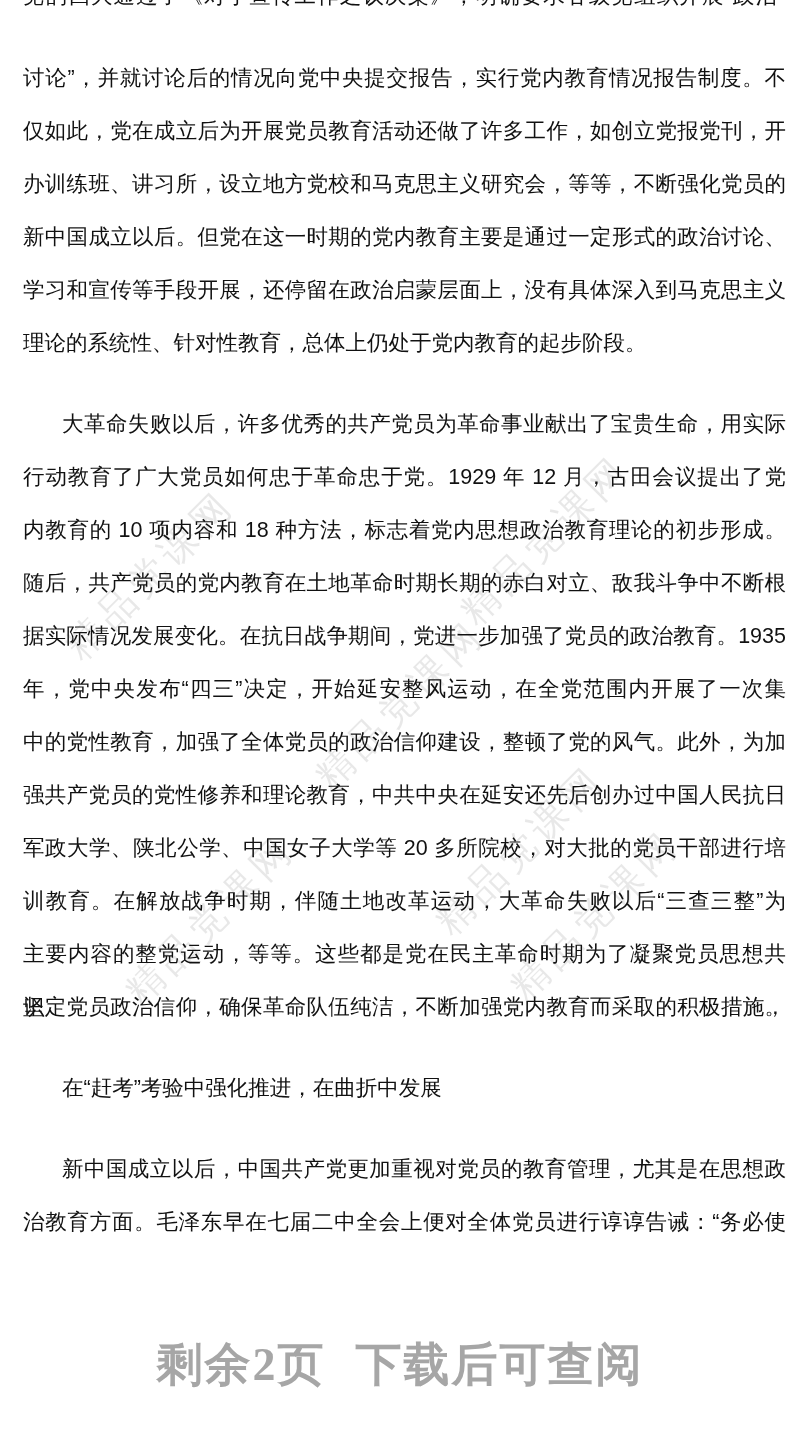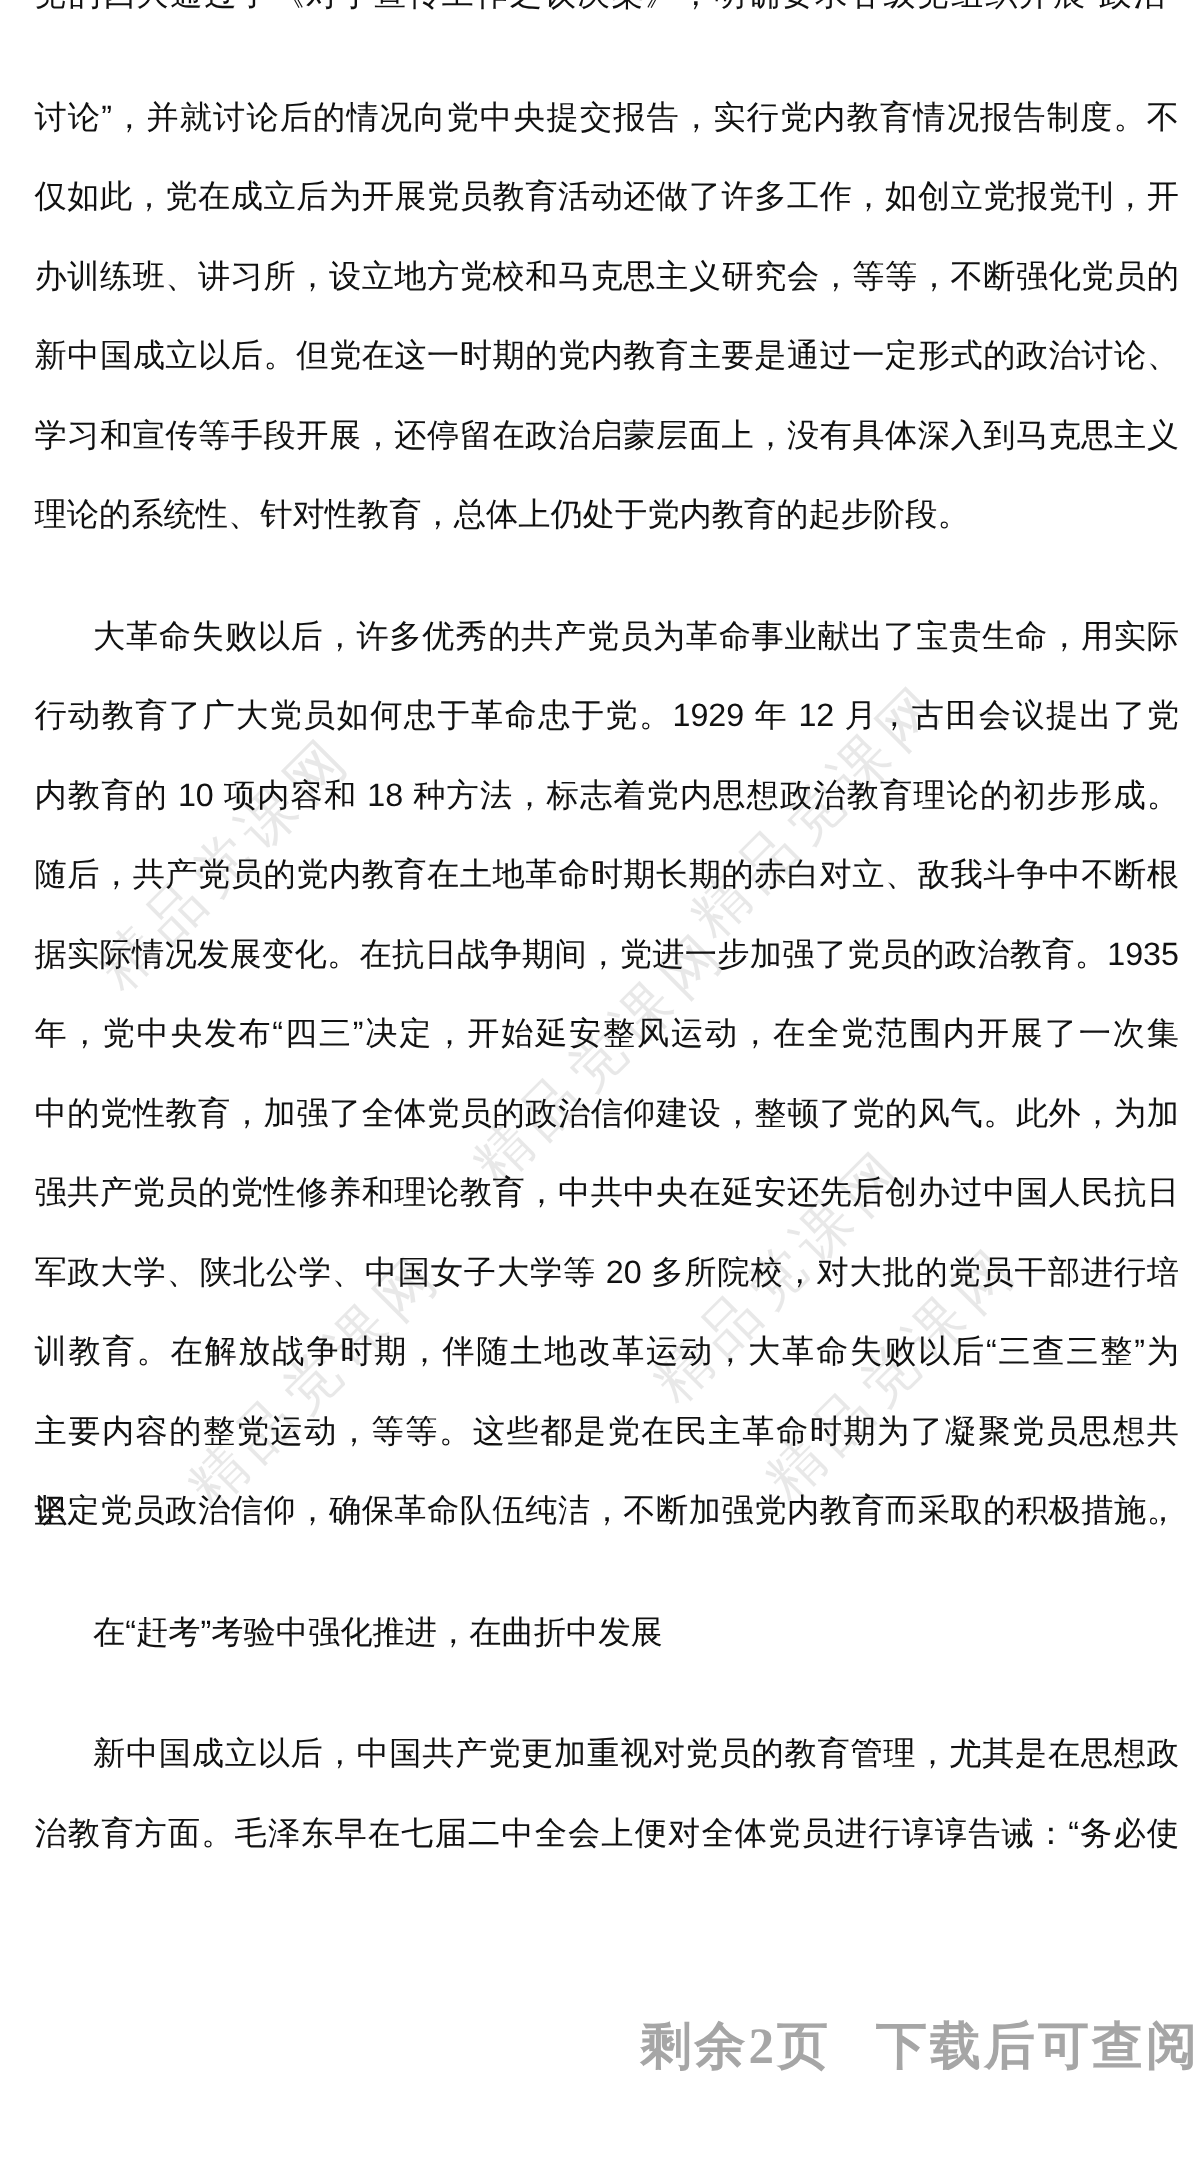--- a/index.html
+++ b/index.html
@@ -67,24 +67,24 @@
   .line.indent { padding-left: 39px; }
   .line.short { text-align-last: left; }
   .para.heading .line { font-weight: normal; text-align-last: left; }
 
   
   #footer-banner {
     position: absolute;
     top: 1338px;
     left: 0;
     right: 0;
-    text-align: right;
+    text-align: center;
     font-family: "Liberation Serif", "DejaVu Serif", serif;
     font-weight: bold;
-    font-size: 34px;
+    font-size: 46px;
     line-height: 54px;
     letter-spacing: 2px;
     color: #a6a6a6;
     z-index: 2;
   }
   #footer-banner .banner-right { margin-left: 30px; }
 </style>
 </head>
 <body>
 

